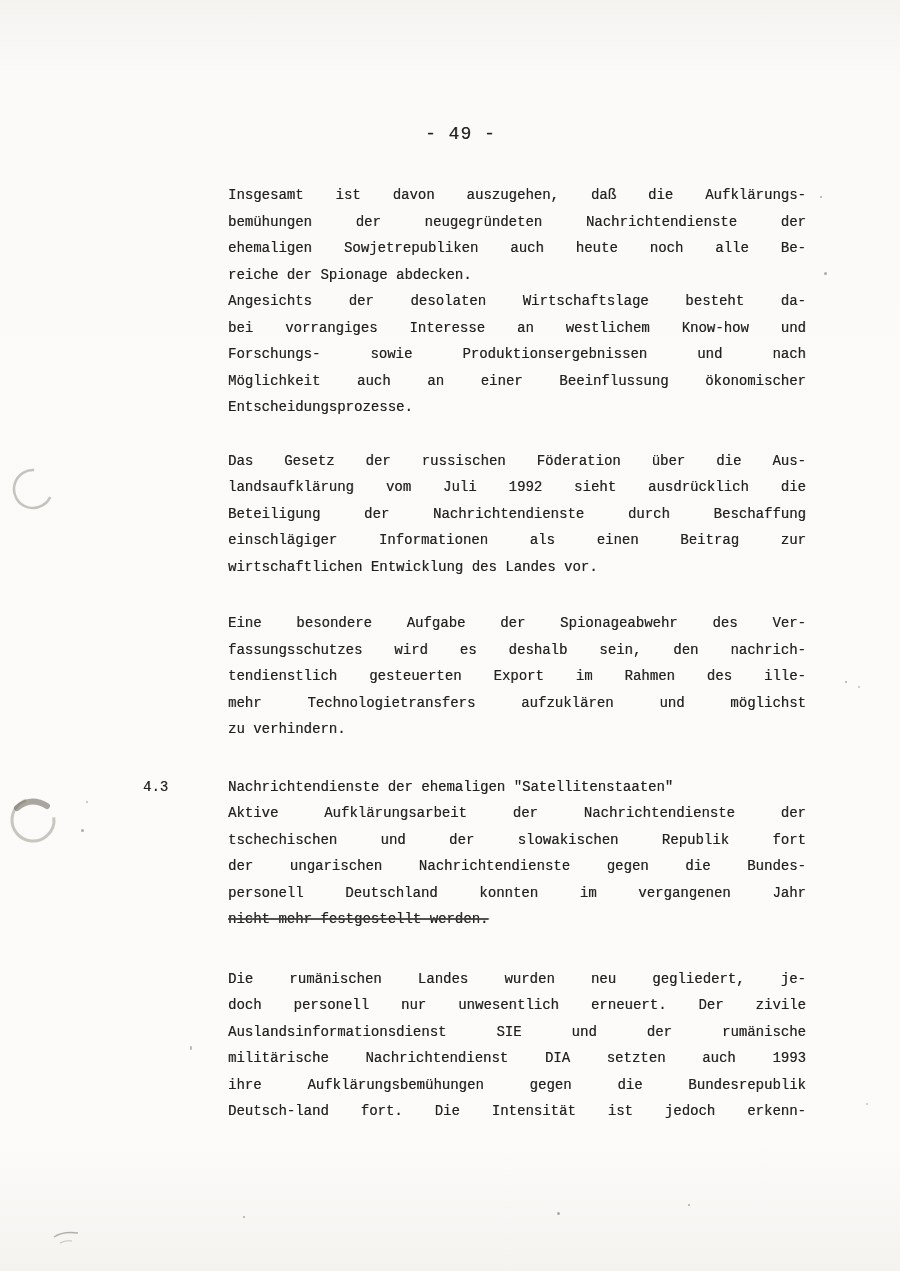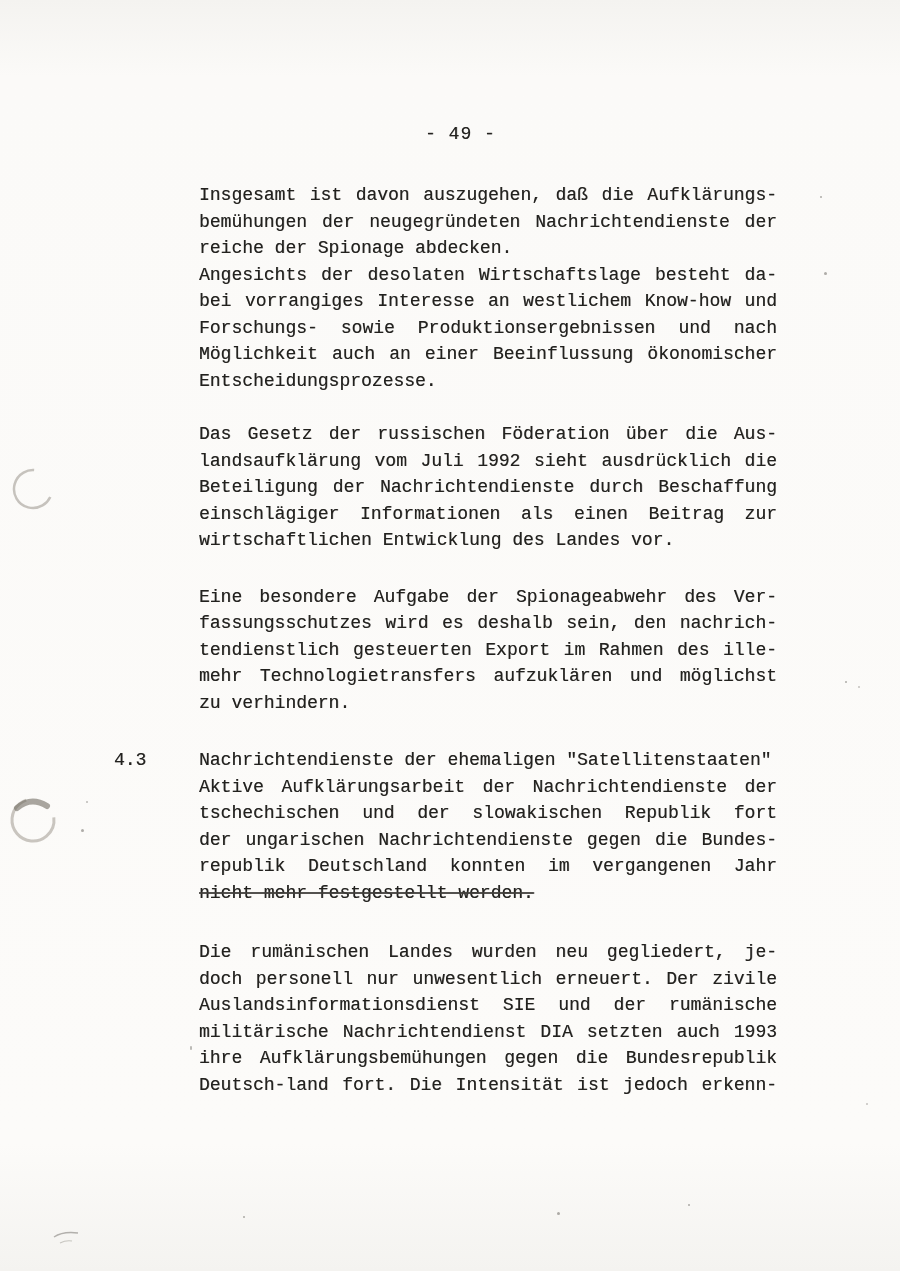--- a/index.html
+++ b/index.html
@@ -13,22 +13,22 @@
     position:absolute;left:0;top:0;width:900px;height:1271px;
     background:linear-gradient(180deg,#f4f3f0 0%,#fbfaf8 6%,#fcfbf9 90%,#f4f3f0 100%);
     padding-left:18px;
   }
   .pageno{
     position:absolute;left:425px;top:124px;
     font-size:18px;color:#23221f;letter-spacing:1px;
     text-shadow:0.4px 0 0 rgba(30,30,30,.5);
   }
   .textcol{
-    position:absolute;left:199px;top:182px;width:578px;
-    font-size:18px;line-height:26.5px;color:#22211e;
+    position:absolute;left:228px;top:182px;width:578px;
+    font-size:14px;line-height:26.5px;color:#22211e;
     text-shadow:0.4px 0 0 rgba(30,30,30,.5);
   }
   .block{margin:0;}
   .textcol > .block:nth-child(3){margin-top:27px;}
   .textcol > .block:nth-child(4){margin-top:30px;}
   .textcol > .block:nth-child(5){margin-top:31px;}
   .textcol > .block:nth-child(6){}
   .textcol > .block:nth-child(7){margin-top:33px;}
   .line{
     text-align:justify;text-align-last:justify;
@@ -64,20 +64,21 @@
 <body>
 
 <div class="page">
 
   <div class="pageno">- 49 -</div>
 
   <div class="textcol">
       <div class="block para">
         <div class="line">Insgesamt ist davon auszugehen, daß die Aufklärungs-</div>
         <div class="line">bemühungen der neugegründeten Nachrichtendienste der</div>
+        <div class="line">ehemaligen Sowjetrepubliken auch heute noch alle Be-</div>
         <div class="line lastline">reiche der Spionage abdecken.</div>
       </div>
       <div class="block para">
         <div class="line">Angesichts der desolaten Wirtschaftslage besteht da-</div>
         <div class="line">bei vorrangiges Interesse an westlichem Know-how und</div>
         <div class="line">Forschungs- sowie Produktionsergebnissen und nach</div>
         <div class="line">Möglichkeit auch an einer Beeinflussung ökonomischer</div>
         <div class="line lastline">Entscheidungsprozesse.</div>
       </div>
       <div class="block para">
@@ -92,21 +93,21 @@
         <div class="line">fassungsschutzes wird es deshalb sein, den nachrich-</div>
         <div class="line">tendienstlich gesteuerten Export im Rahmen des ille-</div>
         <div class="line">mehr Technologietransfers aufzuklären und möglichst</div>
         <div class="line lastline">zu verhindern.</div>
       </div>
       <div class="block heading"><span class="secnum">4.3</span><span>Nachrichtendienste der ehemaligen "Satellitenstaaten"</span></div>
       <div class="block para">
         <div class="line">Aktive Aufklärungsarbeit der Nachrichtendienste der</div>
         <div class="line">tschechischen und der slowakischen Republik fort</div>
         <div class="line">der ungarischen Nachrichtendienste gegen die Bundes-</div>
-        <div class="line">republik Deutschland konnten im vergangenen Jahr</div>
+        <div class="line">personell Deutschland konnten im vergangenen Jahr</div>
         <div class="line lastline"><span class="struck">nicht mehr festgestellt werden.</span></div>
       </div>
       <div class="block para">
         <div class="line">Die rumänischen Landes wurden neu gegliedert, je-</div>
         <div class="line">doch personell nur unwesentlich erneuert. Der zivile</div>
         <div class="line">Auslandsinformationsdienst SIE und der rumänische</div>
         <div class="line">militärische Nachrichtendienst DIA setzten auch 1993</div>
         <div class="line">ihre Aufklärungsbemühungen gegen die Bundesrepublik</div>
         <div class="line">Deutsch-land fort. Die Intensität ist jedoch erkenn-</div>
       </div>

